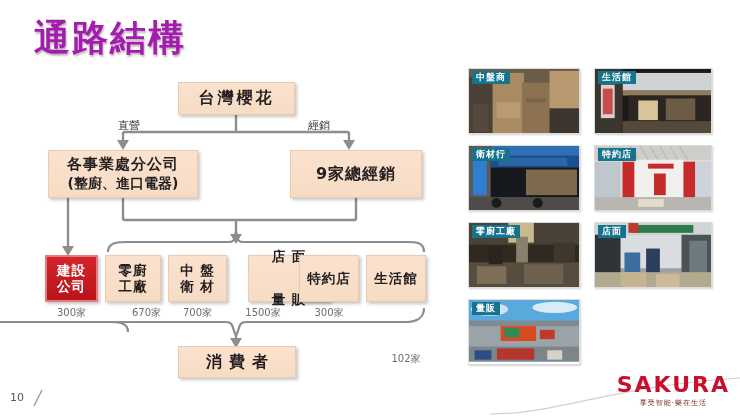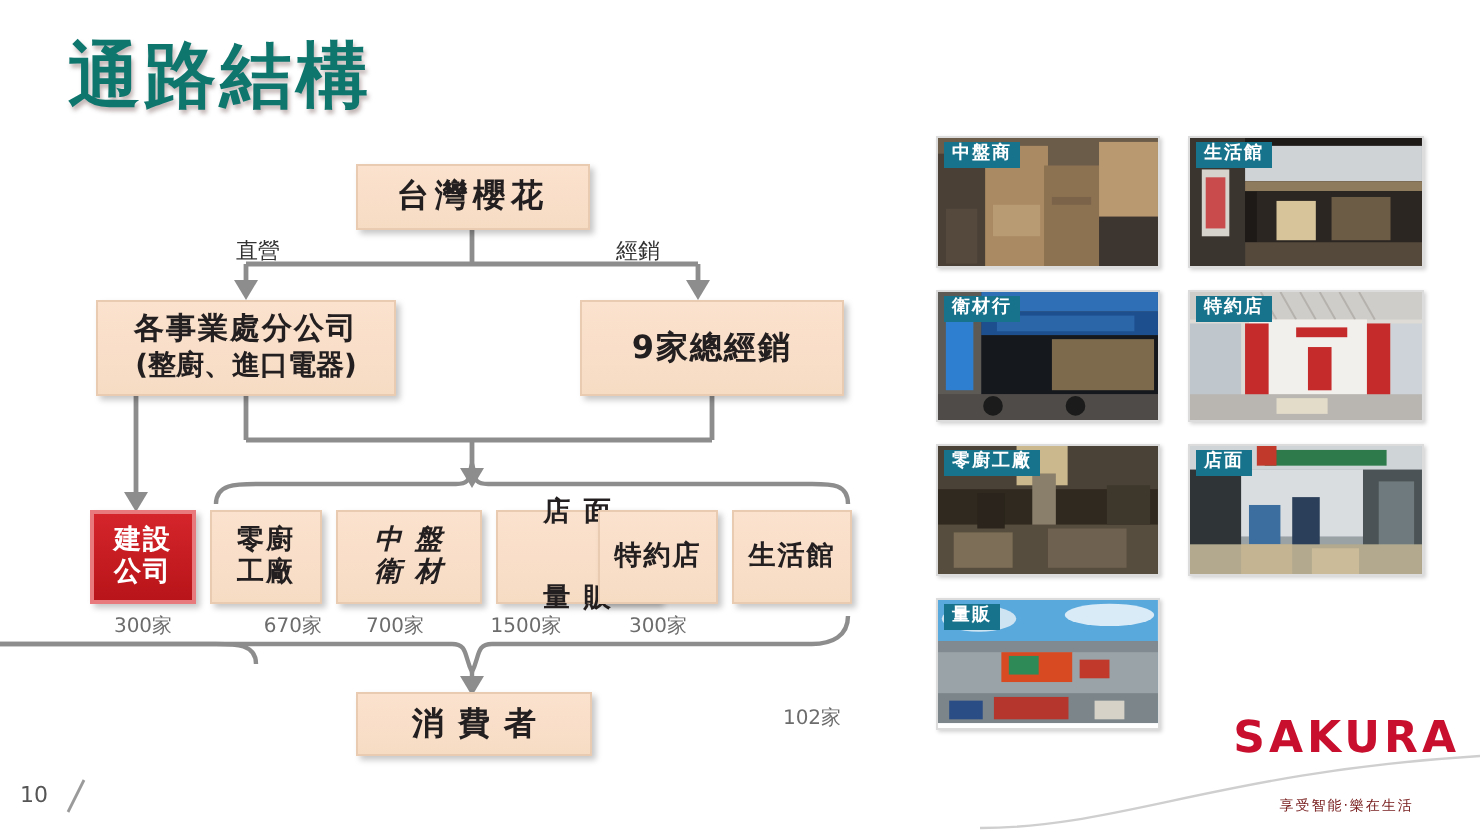--- a/index.html
+++ b/index.html
@@ -7,21 +7,21 @@
     width:740px;height:416px;
     background:#ffffff;
     font-family:"DejaVu Sans","Liberation Sans",sans-serif;
     overflow:hidden;position:relative;
   }
   .slide{position:absolute;inset:0;background:#fff;}
 
   
   .title{
     position:absolute;left:34px;top:14px;
-    font-size:36px;font-weight:bold;color:#0f766e;
+    font-size:36px;font-weight:bold;color:#a21caf;
     letter-spacing:2px;
     text-shadow:1px 2px 2px rgba(120,90,90,.45);
     font-family:"DejaVu Sans","Liberation Sans",sans-serif;
   }
 
   
   .diagram{position:absolute;left:0;top:60px;width:460px;height:330px;}
 
   .box{
     position:absolute;
@@ -41,21 +41,21 @@
   #box-div{left:48px;top:90px;width:150px;height:48px;font-size:15px;flex-direction:column;}
   #box-div .main{letter-spacing:1px;}
   #box-dist{left:290px;top:90px;width:132px;height:48px;font-size:16px;letter-spacing:1px;}
 
   
   .chan{top:195px;height:47px;font-size:13.5px;flex-direction:column;letter-spacing:1px;}
   #chan-0{left:45px;width:53px;
     background:linear-gradient(180deg,#D4252B 0%,#B81419 100%);
     border:2px solid #E8797C;color:#fff;}
   #chan-1{left:105px;width:56px;}
-  #chan-2{left:168px;width:73px;font-style:italic;}
+  #chan-2{left:168px;width:59px;}
   #chan-3{left:248px;width:82px;gap:27px;}
   #chan-4{left:299px;width:60px;font-size:13.5px;}
   #chan-5{left:366px;width:60px;}
   .chan .l1,.chan .l2{display:block;}
 
   .count{
     position:absolute;top:246px;font-size:10px;color:#6c6c6c;
     text-align:center;font-weight:normal;
   }
   #cnt-0{left:45px;width:53px;}
@@ -86,21 +86,21 @@
     background:#17738C;color:#fff;font-size:9px;font-weight:bold;
     padding:1px 4px;letter-spacing:1px;line-height:1.25;
     white-space:nowrap;
   }
   .ph-art{position:absolute;inset:0;}
 
   
   .logo{position:absolute;right:10px;bottom:8px;text-align:center;}
   .logo .word{font-size:22px;font-weight:bold;color:#C8102E;letter-spacing:2px;
     font-family:"DejaVu Sans","Liberation Sans",sans-serif;line-height:1;text-align:right;}
-  .logo .tag{font-size:7px;color:#7a2020;letter-spacing:1px;margin-top:17px;}
+  .logo .tag{font-size:7px;color:#7a2020;letter-spacing:1px;margin-top:2px;}
   .pagenum{position:absolute;left:10px;bottom:12px;font-size:11px;color:#555;}
   .pageslash{position:absolute;left:31px;bottom:8px;width:14px;height:20px;}
   .swoosh{position:absolute;right:0;bottom:0;width:250px;height:60px;}
 </style>
 </head>
 <body>
 
 <div class="slide">
 
   <div class="title">通路結構</div>

